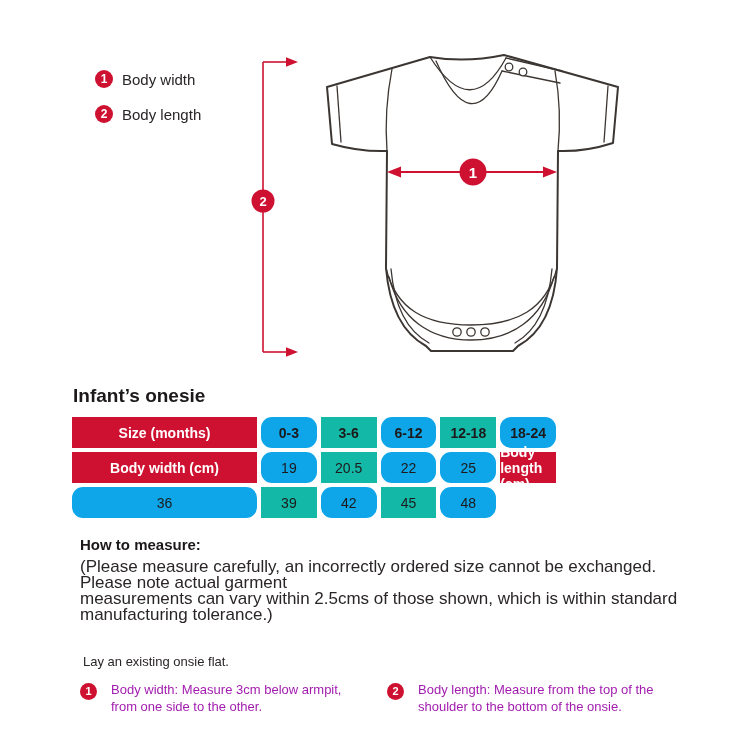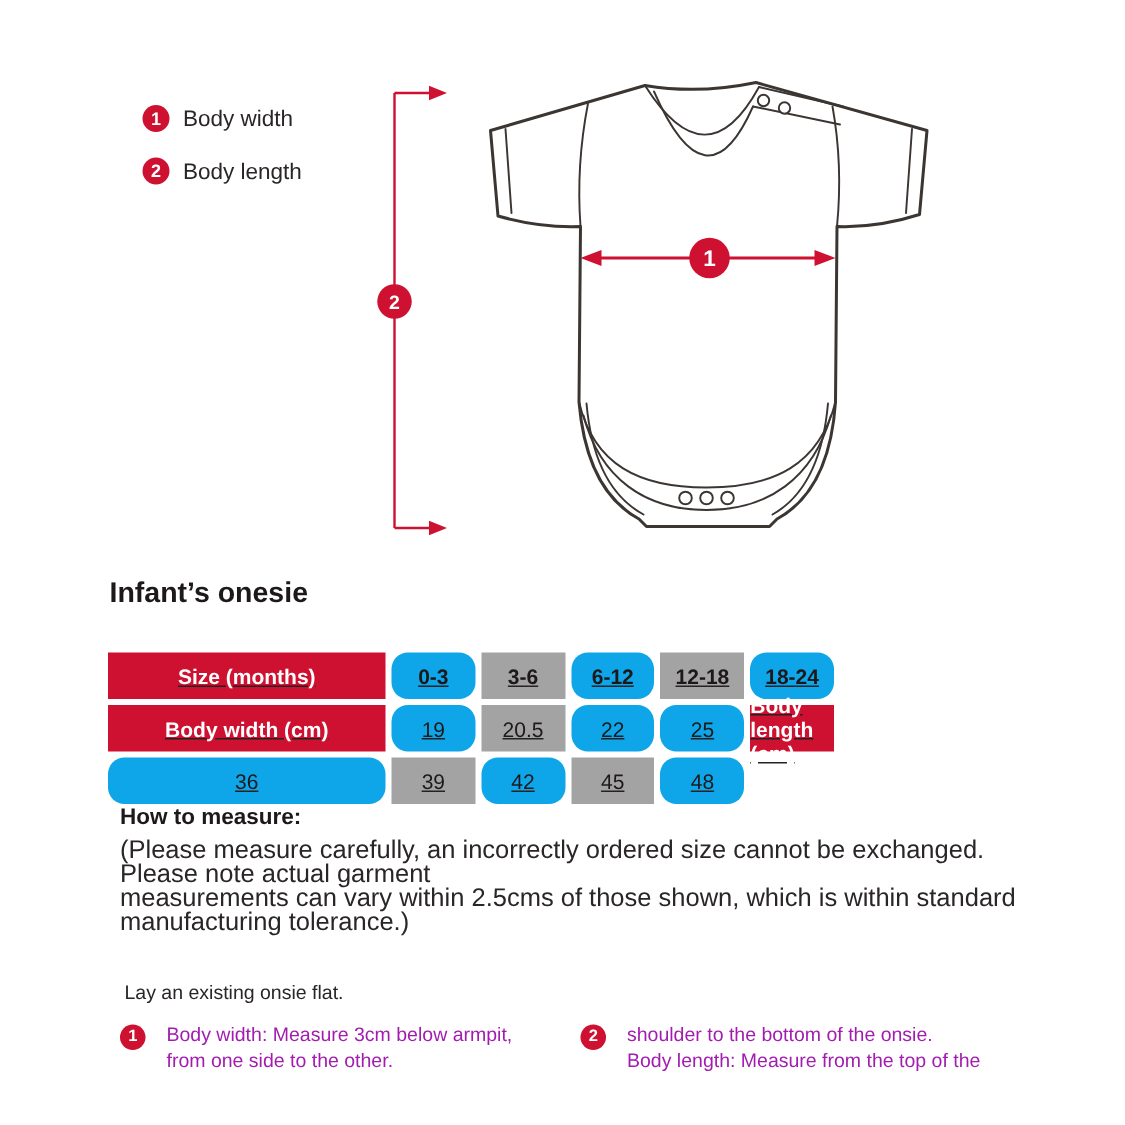--- a/index.html
+++ b/index.html
@@ -19,30 +19,30 @@
   }
   .legend-item .lbl { margin-left:9px; font-size:15px; color:#2a2526; }
 
   
   .diagram-svg { position:absolute; left:240px; top:38px; width:420px; height:345px; }
   .diagram-svg text { font-family:"Liberation Sans", sans-serif; font-weight:bold; fill:#ffffff; }
 
   
   .size-title { position:absolute; left:73px; top:385px; font-size:19px; font-weight:bold; color:#1d191a; }
   .size-table {
-    position:absolute; left:72px; top:435px; width:484px;
-    display:grid; grid-template-columns:185px repeat(5, 1fr); gap:4px;text-decoration:underline;
+    position:absolute; left:72px; top:417px; width:484px;
+    display:grid; grid-template-columns:185px repeat(5, 1fr); gap:4px;
   }
   .cell {
     height:31px; display:flex; align-items:center; justify-content:center;
     font-size:14px; color:#1d191a;
   }
   .c-red  { background:#ce1130; color:#ffffff; font-weight:bold; }
   .c-gray { background:#0ea5e9;border-radius:11px; }
-  .c-pink { background:#a3a3a3; }
+  .c-pink { background:#14b8a6; }
   .c-head { font-weight:bold; }
 
   
   .measure { position:absolute; left:80px; top:536px; width:612px; }
   .measure h2 { font-size:15px; font-weight:bold; color:#1d191a; }
   .note { margin-top:6px; font-size:17px; line-height:16px; color:#2a2526; }
   .note span { display:block; }
   .lay-flat { margin-top:31px; font-size:13px; color:#2a2526; padding-left:3px; }
   .steps { display:flex; margin-top:13px; }
   .step { display:flex; align-items:flex-start; }
@@ -149,20 +149,20 @@
       <div class="step step-left">
         <span class="num-badge">1</span>
         <span class="step-text">
           <span>Body width: Measure 3cm below armpit,</span>
           <span>from one side to the other.</span>
         </span>
       </div>
       <div class="step step-right">
         <span class="num-badge">2</span>
         <span class="step-text">
+          <span>Body length: Measure from the top of the</span>
           <span>shoulder to the bottom of the onsie.</span>
-          <span>Body length: Measure from the top of the</span>
         </span>
       </div>
     </div>
   </div>
 
 </div>
 
 </body></html>

